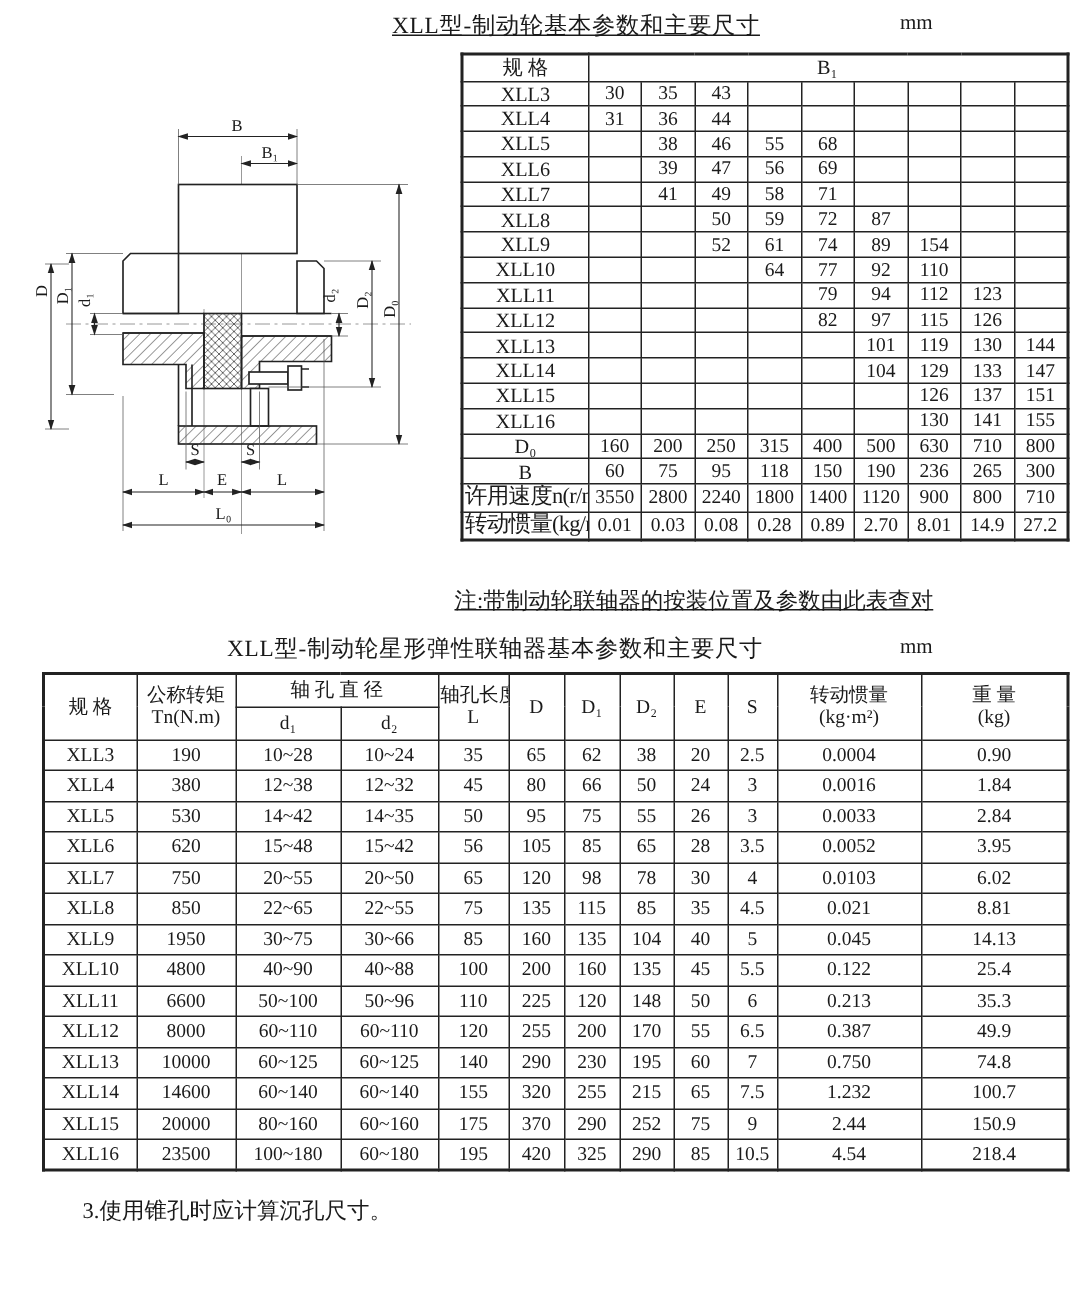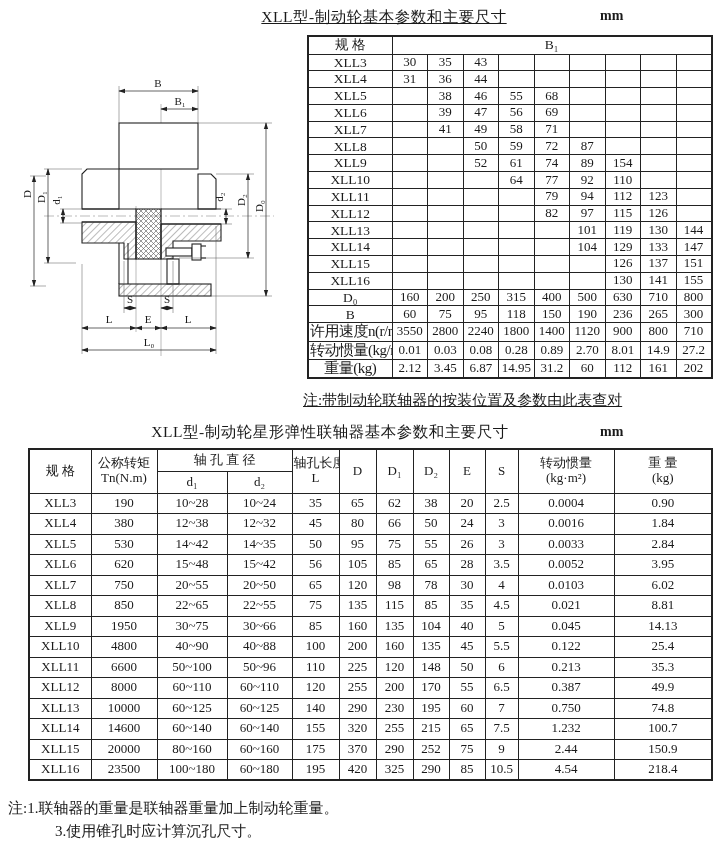--- a/index.html
+++ b/index.html
@@ -4,21 +4,21 @@
 <style>
   * { margin:0; padding:0; box-sizing:border-box; }
   html,body { background:#ffffff; }
   body {
     width:725px; height:867px; position:relative;
     font-family:"Liberation Serif","DejaVu Serif",serif;
     color:#1a1a1a;
   }
   .abs { position:absolute; }
   .title { font-size:15.5px; text-align:center; letter-spacing:0.5px; white-space:nowrap; }
-  .unit { font-size:14px;font-weight:bold; }
+  .unit { font-size:14px; }
 
   table { border-collapse:collapse; table-layout:fixed; background:#fff;padding-left:32px; }
   table { border:2px solid #222; }
   td { border:1px solid #222; text-align:center; vertical-align:middle;
        font-size:13px; padding:0 1px; overflow:hidden; white-space:nowrap; line-height:1.15; }
 
   
   #table1 { left:307px; top:35px; width:404px; }
   #table1 td { height:16.8px; }
   #table1 thead td { height:18px; font-size:13.5px; }
@@ -374,32 +374,20 @@
         <td class="spec lab-small">转动惯量(kg/m²)</td>
         <td>0.01</td>
         <td>0.03</td>
         <td>0.08</td>
         <td>0.28</td>
         <td>0.89</td>
         <td>2.70</td>
         <td>8.01</td>
         <td>14.9</td>
         <td>27.2</td>
-      </tr>
-      <tr>
-        <td class="spec lab-small">重量(kg)</td>
-        <td>2.12</td>
-        <td>3.45</td>
-        <td>6.87</td>
-        <td>14.95</td>
-        <td>31.2</td>
-        <td>60</td>
-        <td>112</td>
-        <td>161</td>
-        <td>202</td>
       </tr>
     </tbody>
 </table>
 
 <div class="abs note1">注:带制动轮联轴器的按装位置及参数由此表查对</div>
 
 <div class="abs title" style="left:130px; top:422px; width:400px;text-align:center;">XLL型-制动轮星形弹性联轴器基本参数和主要尺寸</div>
 <div class="abs unit" style="left:600px; top:424px;">mm</div>
 
 <table id="table2" class="abs">
@@ -642,15 +630,14 @@
         <td>290</td>
         <td>85</td>
         <td>10.5</td>
         <td>4.54</td>
         <td>218.4</td>
       </tr>
     </tbody>
 </table>
 
 <div class="abs footnotes">
-  <div>注:1.联轴器的重量是联轴器重量加上制动轮重量。</div>
   <div class="indent">3.使用锥孔时应计算沉孔尺寸。</div>
 </div>
 
 </body></html>

